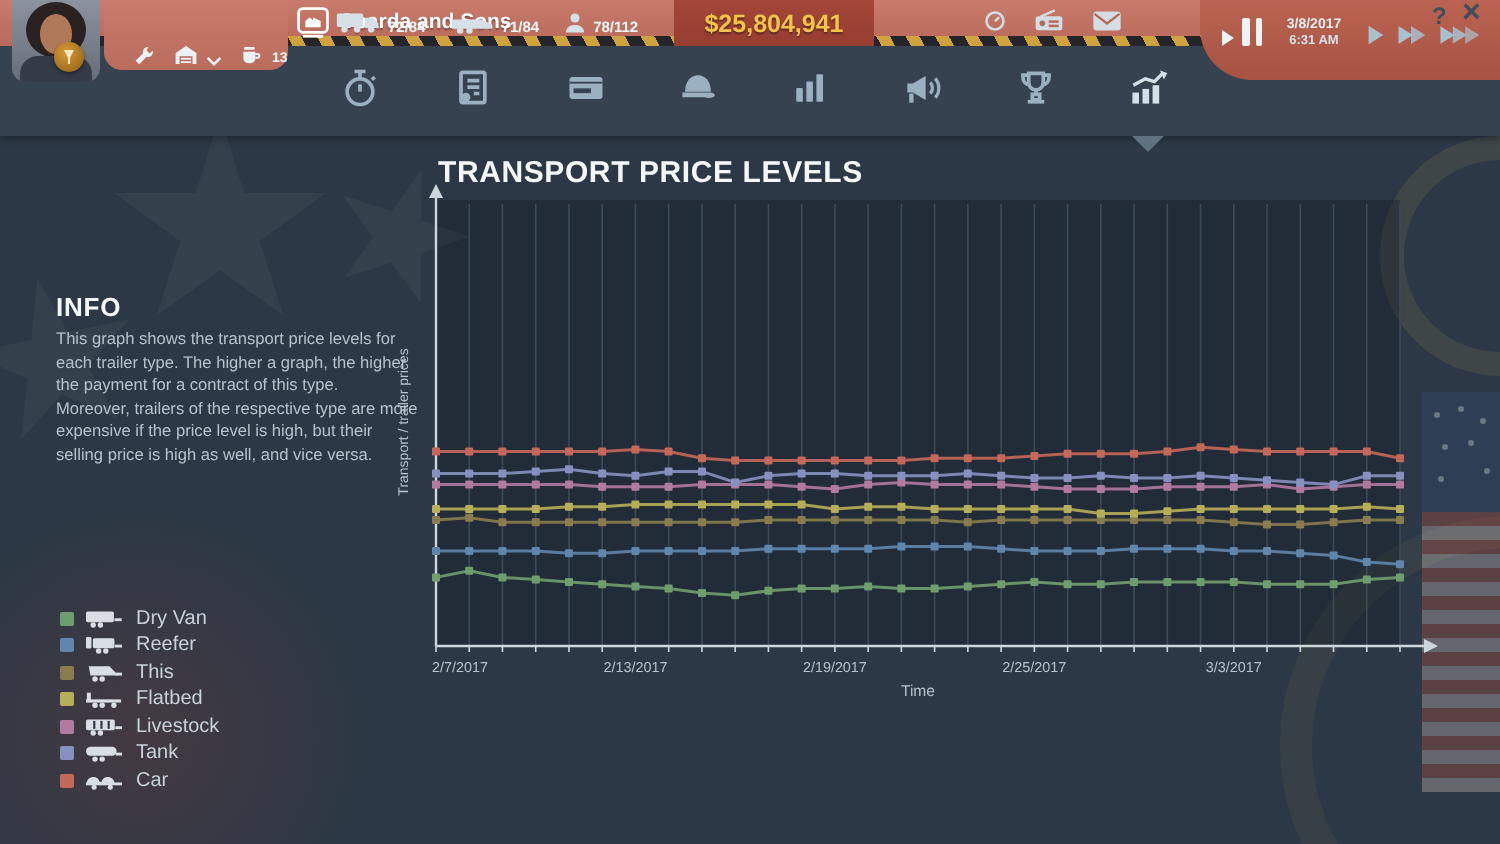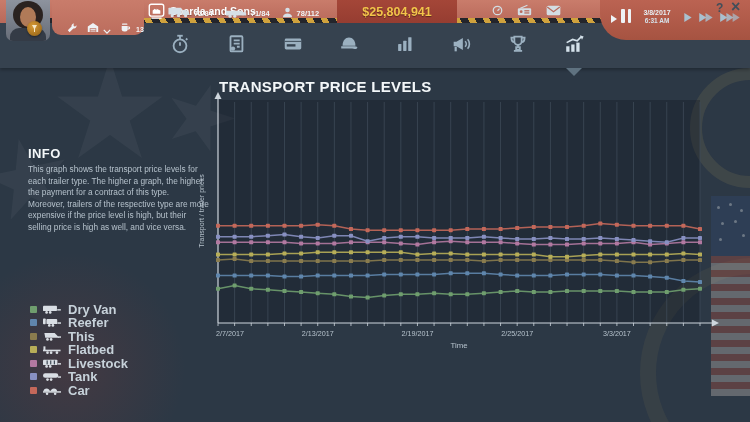--- a/index.html
+++ b/index.html
@@ -27,21 +27,21 @@
     clip-path:polygon(0 0,100% 0,60% 55%,60% 100%,40% 100%,40% 55%);}
   .logo{position:absolute;left:148px;top:3px;color:#fff;z-index:22;}
   .company-name{position:absolute;left:170px;top:5px;font-size:10.5px;font-weight:bold;color:#fff;
     text-shadow:0 1px 1px rgba(0,0,0,.35);z-index:22;}
   .subicons{position:absolute;left:66px;top:20px;display:flex;align-items:center;gap:8px;z-index:24;color:#eef2f5;}
   .subicons .chev{margin-left:-5px;}
   .cup-count{font-size:7px;font-weight:bold;color:#f4f7f9;margin-left:-3px;}
   .stats{position:absolute;left:168px;top:4px;display:flex;align-items:center;gap:12px;z-index:22;color:#d6e0e7;}
   .stat{display:flex;align-items:center;gap:4px;}
   .stat .val{font-size:7.5px;font-weight:bold;color:#f0f5f8;}
-  .money{position:absolute;left:337px;top:0;width:120px;height:23px;z-index:22;
+  .money{position:absolute;left:337px;top:0;width:100px;height:23px;z-index:22;
     background:linear-gradient(180deg,#a44638,#963d31);display:flex;align-items:center;justify-content:center;
     color:#f3c44a;font-size:12.5px;font-weight:bold;text-shadow:0 1px 1px rgba(0,0,0,.4);}
   .minis{position:absolute;left:492px;top:4px;display:flex;align-items:center;gap:14px;z-index:22;color:#d3dde3;}
   .right-bulge{position:absolute;left:600px;top:0;width:150px;height:40px;z-index:22;
     background:linear-gradient(180deg,#bb6352,#a65341);border-radius:0 0 0 26px;}
   .pause-mark{position:absolute;left:611px;top:15px;width:0;height:0;z-index:23;
     border-top:4px solid transparent;border-bottom:4px solid transparent;border-left:6px solid #eef3f6;}
   .pause{position:absolute;left:621px;top:9px;display:flex;gap:3px;z-index:23;}
   .pause i{display:block;width:3.5px;height:14px;background:#eef3f6;border-radius:1px;}
   .clock{position:absolute;left:636px;top:9px;width:42px;text-align:center;z-index:23;line-height:8px;}
@@ -78,21 +78,21 @@
   
   .info-title{position:absolute;left:28px;top:78px;font-size:13px;font-weight:bold;color:#f3f7f9;letter-spacing:.4px;}
   .info-body{position:absolute;left:28px;top:96px;width:181px;color:#b6c2cc;font-size:8.3px;line-height:11.5px;}
   .info-body p{margin:0;}
 
   
   .legend{position:absolute;left:30px;top:237px;display:flex;flex-direction:column;gap:5.5px;}
   .lrow{display:flex;align-items:center;gap:5px;height:8px;}
   .lswatch{width:7px;height:7px;border-radius:1px;flex:none;}
   .licon{width:21px;display:flex;align-items:center;flex:none;opacity:.92;}
-  .llabel{font-size:13px;color:#c7d2da;white-space:nowrap;font-weight:bold;}
+  .llabel{font-size:10px;color:#c7d2da;white-space:nowrap;}
 
   
   .chart-title{position:absolute;left:219px;top:78px;font-size:15px;font-weight:bold;color:#f3f7f9;letter-spacing:.3px;}
   #chart-svg{position:absolute;left:196px;top:92px;z-index:3;}
 </style>
 </head>
 <body>
 
 <div class="screen">
 

